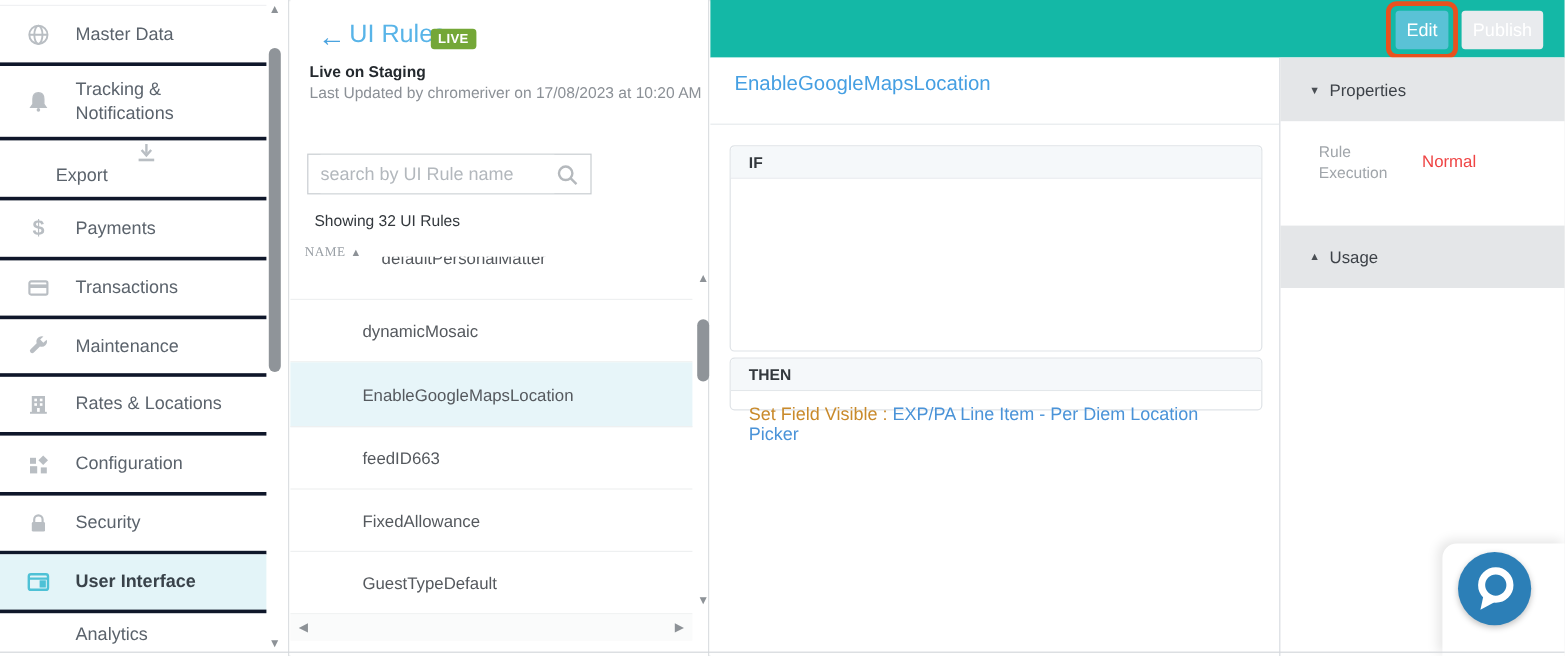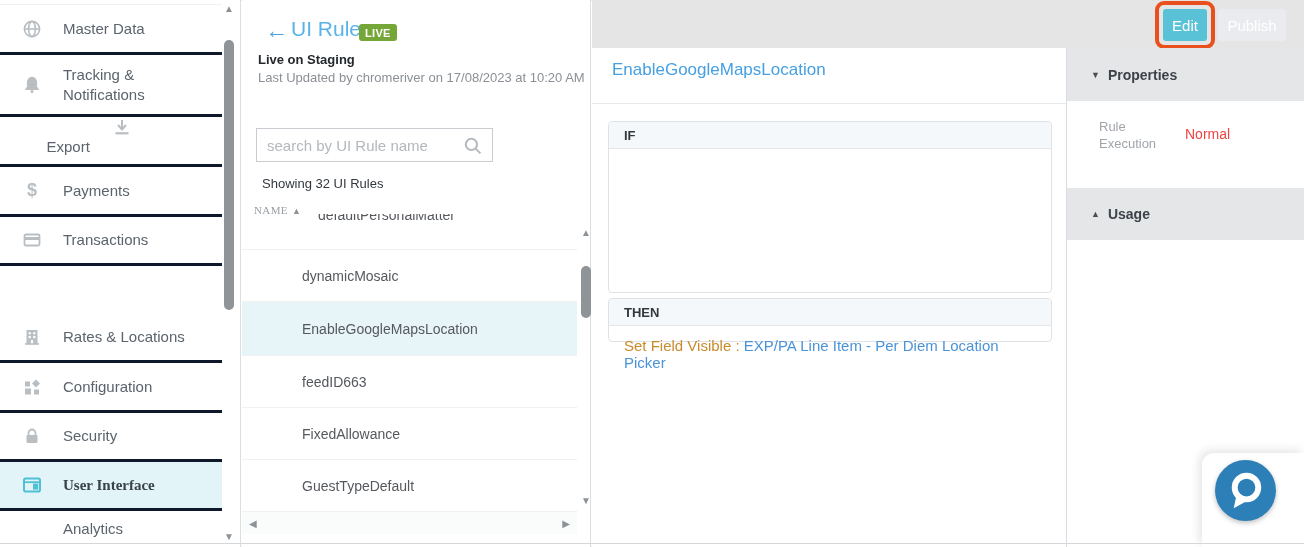--- a/index.html
+++ b/index.html
@@ -40,21 +40,21 @@
   .rule-row { position:absolute; left:0; width:335px; border-bottom:1px solid #eef0f1; display:flex; align-items:center; cursor:pointer; overflow:hidden; }
   .rule-row .txt { margin-left:16px; font-size:14px; color:#55595e;padding-left:44px; }
   .rule-row.sel { background:#e7f5f9; }
   .rule-row.clip { display:block; }
   .rule-row.clip .txt { position:absolute; left:16px; top:-7px; }
   .list-vtrack { position:absolute; left:336px; top:222px; width:15px; height:290px; }
   .list-htrack { position:absolute; left:0px; top:512px; width:335px; height:22px; background:#fafbfb; display:flex; align-items:center; justify-content:space-between; padding:0 7px; }
   .h-arrow { color:#8d9297; font-size:10px; cursor:pointer; user-select:none; }
 
   
-  .topbar { position:absolute; left:592px; top:0; width:712px; height:48px; background:#e5e5e5; }
+  .topbar { position:absolute; left:592px; top:0; width:712px; height:48px; background:#14b8a6; }
   .edit-btn { position:absolute; left:571px; top:9px; width:44px; height:32px; background:#5ac2d6; border:none; border-radius:3px; color:#fff; font-size:15px; font-family:"Liberation Sans",sans-serif; cursor:pointer; }
   .edit-ring { position:absolute; left:563px; top:1px; width:60px; height:48px; border:4px solid #e8511e; border-radius:9px; pointer-events:none; }
   .publish-btn { position:absolute; left:626px; top:9px; width:68px; height:32px; background:#e9ebee; border:none; border-radius:3px; color:#fff; font-size:15px; font-family:"Liberation Sans",sans-serif; cursor:default; }
 
   
   .main { position:absolute; left:592px; top:48px; width:474px; height:499px; background:#fff; }
   .detail-title { position:absolute; left:20px; top:12px; font-size:17px; color:#459fe2; }
   .main-divider { position:absolute; left:0; top:55px; width:474px; height:1px; background:#e7eaed; }
   .card { position:absolute; left:16px; width:444px; border:1px solid #dfe3e7; border-radius:4px; background:#fff; }
   .card-if { top:73px; height:172px; }
@@ -62,21 +62,21 @@
   .card-head { height:27px; background:#f5f8fa; border-bottom:1px solid #e3e7ea; border-radius:4px 4px 0 0; font-size:13px; font-weight:bold; color:#33383d; line-height:27px; padding-left:15px; }
   .card-body { padding:11px 15px; font-size:15px; }
   .lnk { color:#4a93d8; cursor:pointer; }
   .val-true { color:#d8232a; }
   .act-orange { color:#c98a2b; }
 
   
   .props { position:absolute; left:1066px; top:48px; width:238px; height:499px; background:#fff; border-left:1px solid #d9dde1; }
   .sec-head { position:absolute; left:0; width:238px; background:#e4e6e8; display:flex; align-items:center; cursor:pointer; }
   .sec-head .tri { font-size:9px; color:#4a4f54; margin-left:24px; }
-  .sec-head .sec-lbl { font-size:14px; font-weight:bold; color:#3d4248; margin-left:8px; }
+  .sec-head .sec-lbl { font-size:14px; font-weight:normal; color:#3d4248; margin-left:8px; }
   .head-props { top:0; height:53px; }
   .head-usage { top:140px; height:52px; }
   .prop-label { position:absolute; left:32px; top:70px; width:66px; font-size:13px; color:#a0a5aa; line-height:17px; }
   .prop-value { position:absolute; left:118px; top:78px; font-size:14px; color:#ef4444; }
 
   
   .chat-card { position:absolute; left:1202px; top:453px; width:102px; height:94px; background:#fff; border-radius:12px 0 0 0; box-shadow:-3px -3px 10px rgba(0,0,0,0.10); }
   .chat-btn { position:absolute; left:1215px; top:460px; width:61px; height:61px; border-radius:50%; background:#2c7fb7; border:none; cursor:pointer; box-shadow:0 2px 5px rgba(0,0,0,0.25); }
 </style>
 </head>
@@ -130,20 +130,28 @@
     <div class="side-row" style="top:217px;height:49px;">
       <span class="ic">
         <svg width="20" height="20" viewBox="0 0 20 20">
             <rect x="2.5" y="4.5" width="15" height="11" rx="1.4" fill="none" stroke="#b9bec3" stroke-width="1.8"></rect>
             <rect x="2.5" y="7" width="15" height="3" fill="#b9bec3"></rect>
           </svg>
       </span>
       <span class="lbl">Transactions</span>
     </div>
 
+    <div class="side-row" style="top:266px;height:48px;">
+      <span class="ic">
+        <svg width="20" height="20" viewBox="0 0 20 20">
+            <path fill="#b9bec3" d="M16.9 4.1a4.4 4.4 0 0 1-5.6 5.6l-5.1 5.1a1.9 1.9 0 0 1-2.7-2.7l5.1-5.1a4.4 4.4 0 0 1 5.6-5.6L11.5 4l2.6 2.6 2.8-2.5z"></path>
+          </svg>
+      </span>
+      <span class="lbl">Maintenance</span>
+    </div>
 
     <div class="side-row" style="top:314px;height:49px;">
       <span class="ic">
         <svg width="20" height="20" viewBox="0 0 20 20">
             <rect x="4.5" y="3" width="11" height="14" fill="#b9bec3"></rect>
             <g fill="#fff">
               <rect x="6.6" y="5.2" width="2.2" height="2.2"></rect>
               <rect x="11.2" y="5.2" width="2.2" height="2.2"></rect>
               <rect x="6.6" y="9" width="2.2" height="2.2"></rect>
               <rect x="11.2" y="9" width="2.2" height="2.2"></rect>
@@ -172,21 +180,21 @@
     <div class="side-row" style="top:413px;height:49px;">
       <span class="ic">
         <svg width="20" height="20" viewBox="0 0 20 20">
             <path d="M6.5 9.5V7a3.5 3.5 0 0 1 7 0v2.5" fill="none" stroke="#b9bec3" stroke-width="1.8"></path>
             <rect x="4.5" y="9" width="11" height="8" rx="1.2" fill="#b9bec3"></rect>
           </svg>
       </span>
       <span class="lbl">Security</span>
     </div>
 
-    <div class="side-row sel" style="top:462px;height:49px;font-family:Liberation Serif, serif;">
+    <div class="side-row sel" style="top:462px;height:49px;">
       <span class="ic">
         <svg width="20" height="20" viewBox="0 0 20 20">
             <rect x="2" y="3.5" width="16" height="13" rx="1.8" fill="none" stroke="#4ec1d6" stroke-width="2"></rect>
             <line x1="2.5" y1="7.2" x2="17.5" y2="7.2" stroke="#4ec1d6" stroke-width="1.8"></line>
             <rect x="11" y="8.6" width="5.2" height="6" fill="#4ec1d6"></rect>
           </svg>
       </span>
       <span class="lbl">User Interface</span>
     </div>
 

